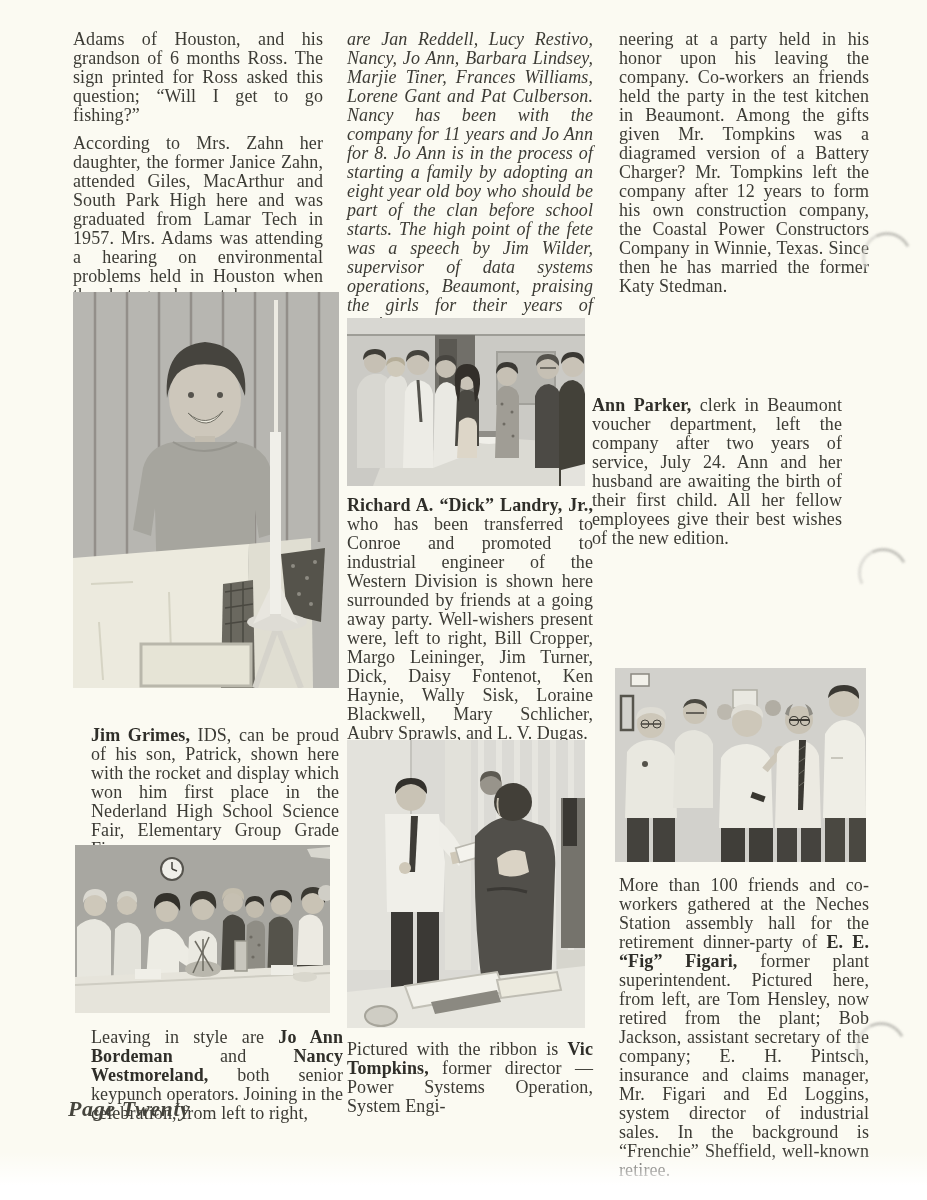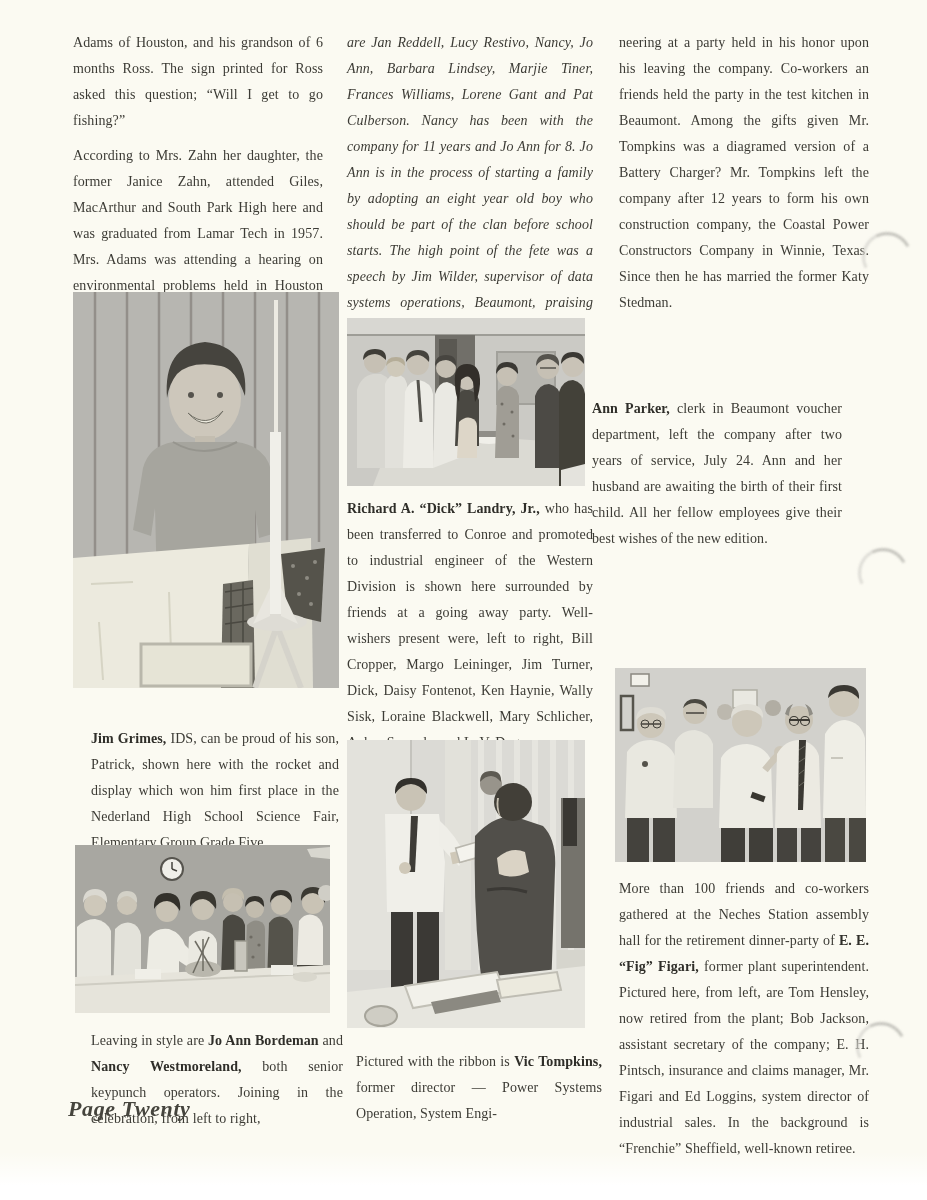--- a/index.html
+++ b/index.html
@@ -3,21 +3,21 @@
 <meta charset="utf-8">
 <style>
   html,body{margin:0;padding:0;}
   body{
     width:927px;height:1200px;position:relative;overflow:hidden;
     background:#fbfaf2;
     font-family:"Liberation Serif","DejaVu Serif",serif;
     color:#3c3b35;
   }
   .abs{position:absolute;}
-  .coltext{font-size:14px;line-height:26px;text-align:justify;letter-spacing:.1px;}
+  .coltext{font-size:18px;line-height:19px;text-align:justify;letter-spacing:.1px;}
   .coltext p{margin:0 0 9px 0;}
   .b{font-weight:bold;color:#2f2e29;}
   .photo{display:block;}
   .photo svg{display:block;width:100%;height:100%;}
   .footer{
     font-size:22px;font-style:italic;font-weight:700;color:#45443d;letter-spacing:.6px;
   }
   .punch{
     width:44px;height:44px;border-radius:50%;
     border:3px solid transparent;
@@ -265,21 +265,21 @@
     <rect x="210" y="210" width="28" height="58" fill="#d6d5cd"></rect>
 
     <polygon points="0,252 238,226 238,288 0,288" fill="#e7e6df"></polygon>
     <polygon points="58,246 150,232 158,252 66,268" fill="#f2f1ea" stroke="#c2c0b6" stroke-width="2"></polygon>
     <polygon points="150,240 210,232 214,250 154,258" fill="#eceade" stroke="#bfbdb3" stroke-width="2"></polygon>
     <polygon points="84,262 150,250 154,262 88,274" fill="#8b8981"></polygon>
     <ellipse cx="34" cy="276" rx="16" ry="10" fill="#cfcdc4" stroke="#a7a59b" stroke-width="2"></ellipse>
   </svg>
 </figure>
 
-<p class="abs coltext" style="left:347px;top:1040px;width:246px;margin:9px;"><span>Pictured with the ribbon is </span><span class="b">Vic Tompkins,</span><span> former director — Power Systems Operation, System Engi-</span></p>
+<p class="abs coltext" style="left:347px;top:1040px;width:246px;margin:0;"><span>Pictured with the ribbon is </span><span class="b">Vic Tompkins,</span><span> former director — Power Systems Operation, System Engi-</span></p>
 
 <p class="abs coltext" style="left:584px;top:388px;width:250px;margin:8px;"><span class="b">Ann Parker,</span><span> clerk in Beaumont voucher department, left the company after two years of service, July 24. Ann and her husband are awaiting the birth of their first child. All her fellow employees give their best wishes of the new edition.</span></p>
 
 <figure class="abs photo" style="left:615px;top:668px;width:251px;height:194px;margin:0;" aria-label="Six men in shirts and ties at E. E. Figari's retirement dinner-party">
   <svg viewBox="0 0 251 194" preserveAspectRatio="none" role="img">
     <rect width="251" height="194" fill="#d2d1cc"></rect>
     <rect x="16" y="6" width="18" height="12" fill="#f2f1ea" stroke="#8a8880" stroke-width="1.5"></rect>
     <rect x="6" y="28" width="12" height="34" fill="none" stroke="#56544c" stroke-width="2.5"></rect>
     <rect x="118" y="22" width="24" height="18" fill="#e9e8e1" stroke="#b0aea4" stroke-width="1.5"></rect>
 

